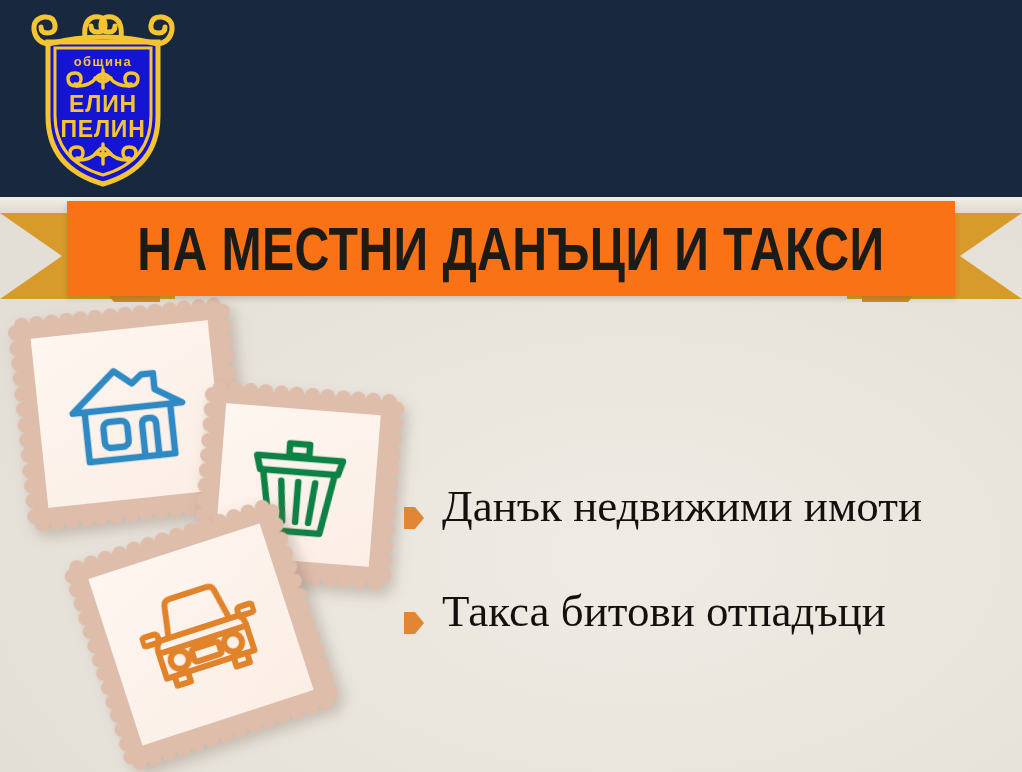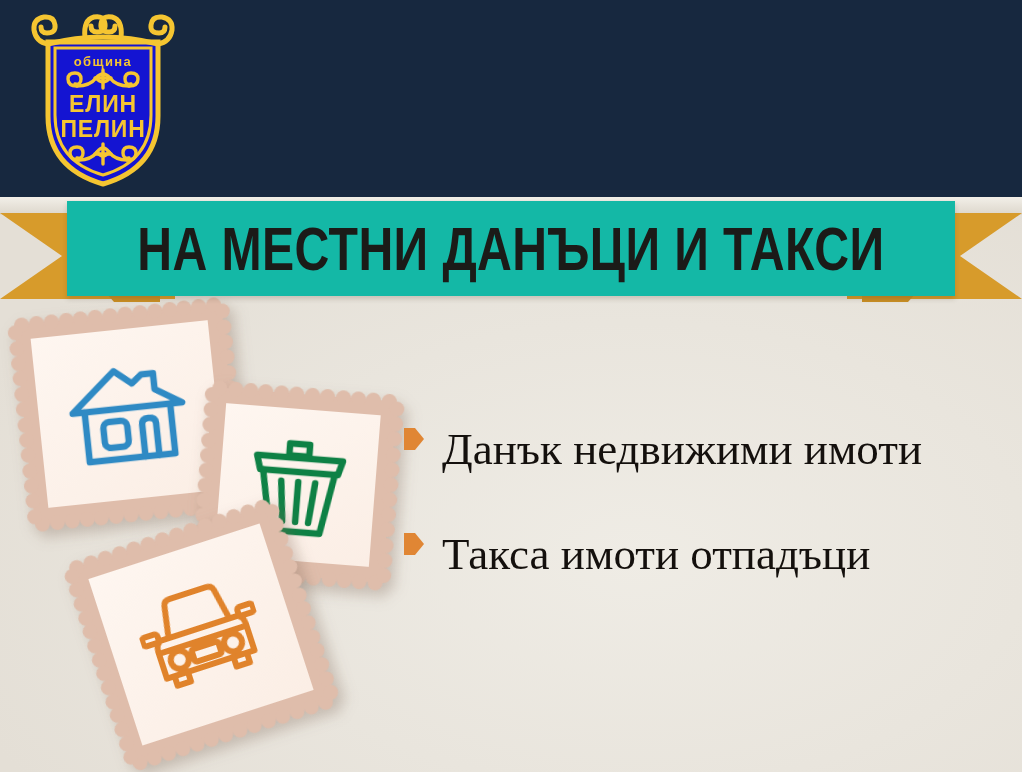--- a/index.html
+++ b/index.html
@@ -125,21 +125,21 @@
     height: 16px;
     background: #c98e24;
     clip-path: polygon(0 0, 60px 0, 46px 16px, 0 16px);
   }
   .ribbon-main {
     position: absolute;
     left: 67px;
     top: 5px;
     width: 888px;
     height: 95px;
-    background: #14b8a6;
+    background: #f97316;
     box-shadow: 0 3px 5px rgba(60,45,20,0.18);
     display: flex;
     align-items: center;
     justify-content: center;
   }
   .ribbon-text {
     color: #1b1b18;
     font-family: "Liberation Sans", sans-serif;
     font-weight: bold;
     font-size: 61px;
@@ -204,21 +204,21 @@
   
   .bullet-list {
     position: absolute;
     left: 404px;
     top: 425px;
     width: 610px;
     z-index: 8;
   }
   .bullet-row {
     display: flex;
-    align-items: flex-start;
+    align-items: flex-end;
     height: 105px;
   }
   .bullet-marker {
     flex: 0 0 auto;
     width: 20px;
     height: 24px;
     margin-right: 18px;
     margin-top: 2px;
   }
   .bullet-marker svg { display: block; width: 100%; height: 100%; }
@@ -516,19 +516,19 @@
       </span>
       <span class="bullet-text">Данък недвижими имоти</span>
     </div>
 
     <div class="bullet-row">
       <span class="bullet-marker">
         <svg viewBox="0 0 20 24">
             <path d="M0 1 H11 L20 12 L11 23 H0 Z" fill="#e08634"></path>
           </svg>
       </span>
-      <span class="bullet-text">Такса имоти отпадъци</span>
+      <span class="bullet-text">Такса битови отпадъци</span>
     </div>
 
 
   </div>
 
 </div>
 
 </body></html>

